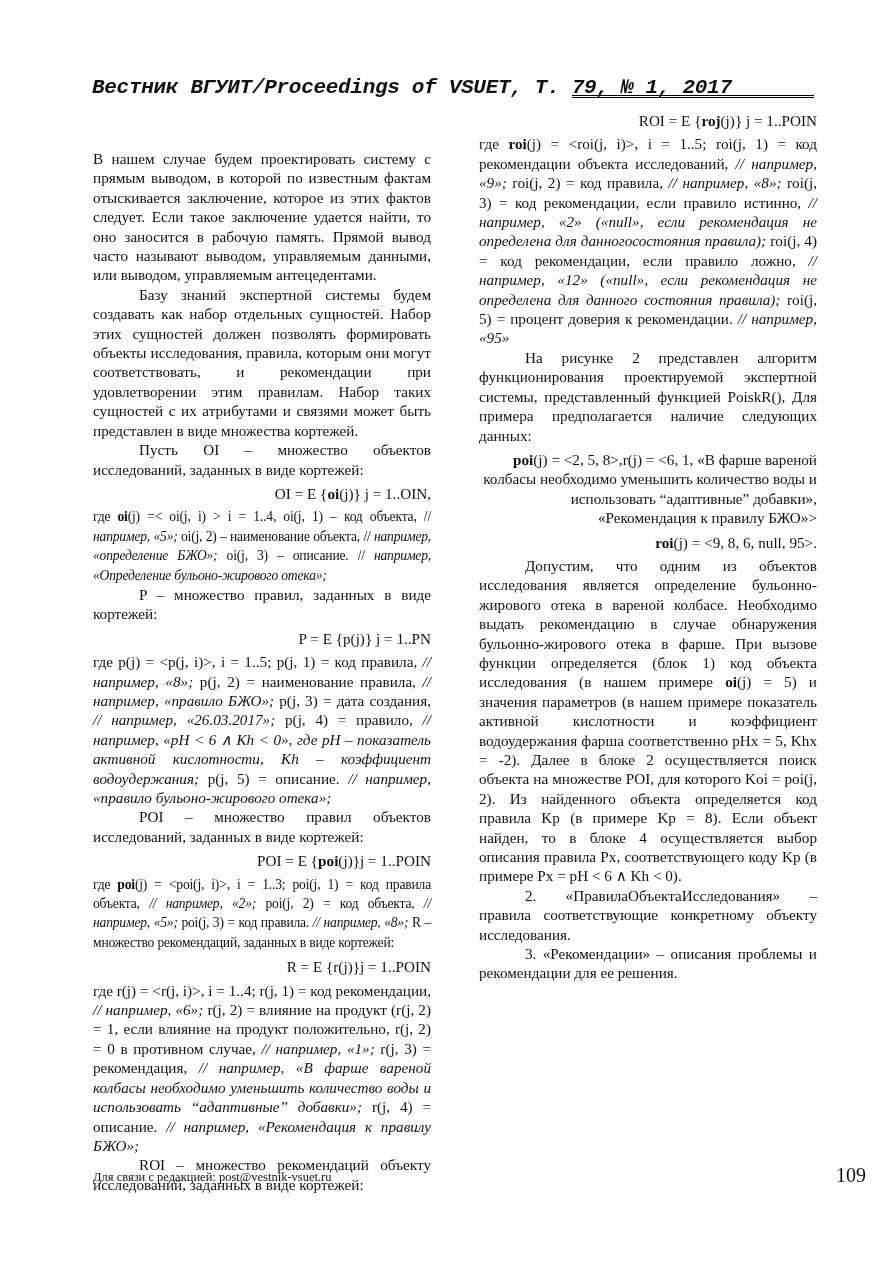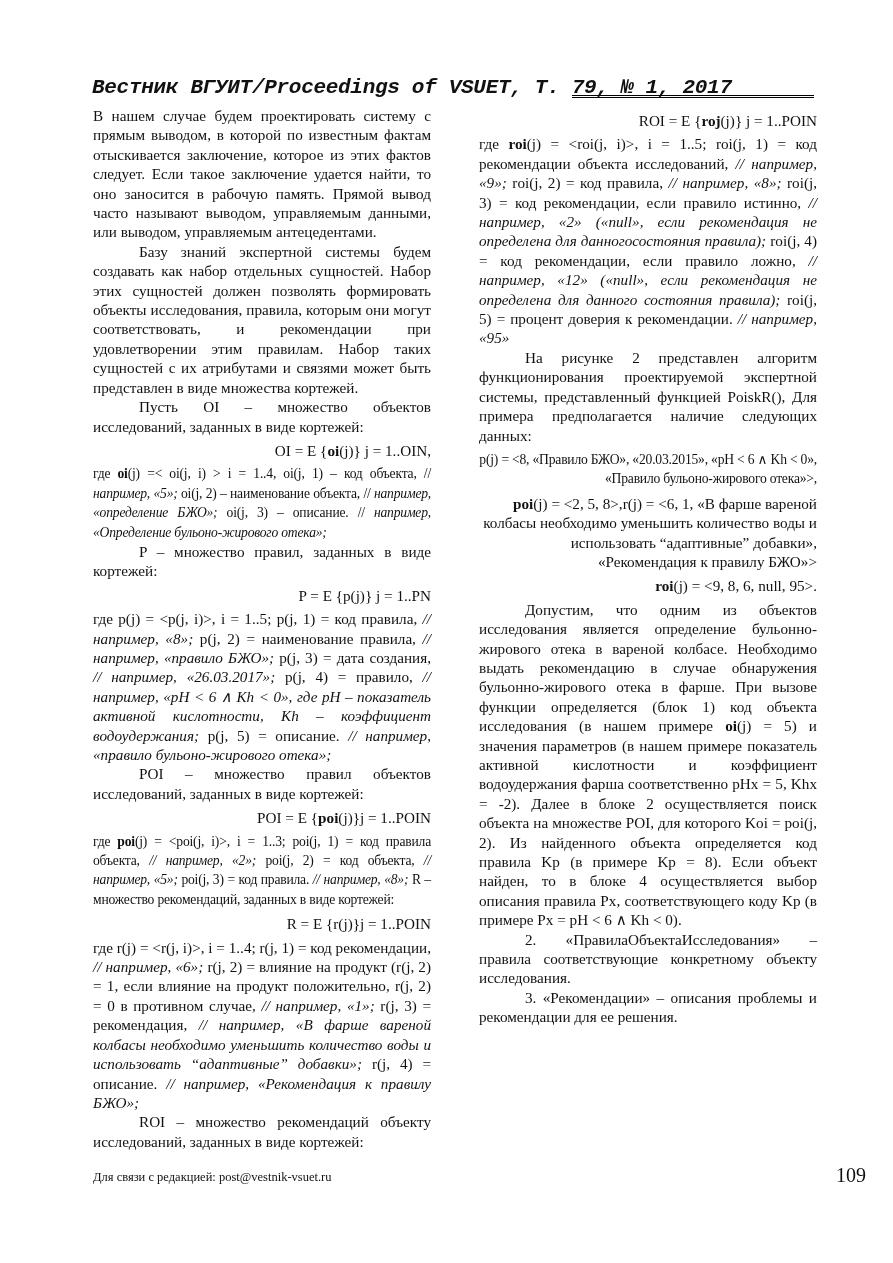--- a/index.html
+++ b/index.html
@@ -3,21 +3,21 @@
 <meta charset="utf-8">
 <style>
   html, body { margin:0; padding:0; background:#fff; }
   body { width:893px; height:1263px; position:relative; overflow:hidden;
          font-family:"Liberation Serif", serif; color:#111; }
   .header { position:absolute; left:92px; top:76px; width:722px; height:26px; }
   .header-title { font-family:Liberation Mono, monospace; font-style:italic; font-weight:bold;
                   font-size:21px; letter-spacing:-0.3px; white-space:nowrap; display:inline-block; }
   .header-rule { position:absolute; left:480px; right:0; bottom:4px; border-top:1px solid #000; border-bottom:1px solid #000; height:1px; }
   .col { position:absolute; top:106px; width:338px; font-size:15.2px; line-height:19.4px; text-align:justify; }
-  .col-left { left:93px; }
+  .col-left { left:93px;margin-top:43px; }
   .col-right { left:479px; width:338px; }
   p { margin:0; }
   .ind { text-indent:46px; }
   .center { text-align:center; }
   .gap { margin-top:5px; margin-bottom:4px;text-align:right; }
   .small { font-size:13.6px; letter-spacing:-0.2px; }
   i { font-style:italic; }
   b { font-weight:bold; }
   .footer-left { position:absolute; left:93px; top:1170px; font-size:12.5px; }
   .footer-right { position:absolute; left:836px; top:1164px; font-size:20px; }
@@ -43,21 +43,20 @@
     <p class="center gap"><span>POI = E {</span><b>poi</b><span>(j)}j = 1..POIN</span></p>
     <p class="small"><span>где </span><b>poi</b><span>(j) = &lt;poi(j, i)&gt;, i = 1..3; poi(j, 1) = код правила объекта, </span><i>// например, «2»;</i><span> poi(j, 2) = код объекта, </span><i>// например, «5»;</i><span> poi(j, 3) = код правила. </span><i>// например, «8»;</i><span> R – множество рекомендаций, заданных в виде кортежей:</span></p>
     <p class="center gap"><span>R = E {r(j)}j = 1..POIN</span></p>
     <p class=""><span>где r(j) = &lt;r(j, i)&gt;, i = 1..4; r(j, 1) = код рекомендации, </span><i>// например, «6»;</i><span> r(j, 2) = влияние на продукт (r(j, 2) = 1, если влияние на продукт положительно, r(j, 2) = 0 в противном случае, </span><i>// например, «1»;</i><span> r(j, 3) = рекомендация, </span><i>// например, «В фарше вареной колбасы необходимо уменьшить количество воды и использовать “адаптивные” добавки»;</i><span> r(j, 4) = описание. </span><i>// например, «Рекомендация к правилу БЖО»;</i></p>
     <p class="ind">ROI – множество рекомендаций объекту исследований, заданных в виде кортежей:</p>
   </div>
 <div class="col col-right" id="col-right">
     <p class="center gap"><span>ROI = E {</span><b>roj</b><span>(j)} j = 1..POIN</span></p>
     <p class=""><span>где </span><b>roi</b><span>(j) = &lt;roi(j, i)&gt;, i = 1..5; roi(j, 1) = код рекомендации объекта исследований, </span><i>// например, «9»;</i><span> roi(j, 2) = код правила, </span><i>// например, «8»;</i><span> roi(j, 3) = код рекомендации, если правило истинно, </span><i>// например, «2» («null», если рекомендация не определена для данногосостояния правила);</i><span> roi(j, 4) = код рекомендации, если правило ложно, </span><i>// например, «12» («null», если рекомендация не определена для данного состояния правила);</i><span> roi(j, 5) = процент доверия к рекомендации. </span><i>// например, «95»</i></p>
     <p class="ind">На рисунке 2 представлен алгоритм функционирования проектируемой экспертной системы, представленный функцией PoiskR(), Для примера предполагается наличие следующих данных:</p>
-    <p class="small gap"><span>p(j) = &lt;8, «Правило БЖО», «20.03.2015», «pH &lt; 6 ∧ Kh &lt; 0», «Правило бульоно-жирового отека»&gt;,</span></p>
     <p class="gap"><b>poi</b><span>(j) = &lt;2, 5, 8&gt;,r(j) = &lt;6, 1, «В фарше вареной колбасы необходимо уменьшить количество воды и использовать “адаптивные” добавки», «Рекомендация к правилу БЖО»&gt;</span></p>
     <p class="center gap"><b>roi</b><span>(j) = &lt;9, 8, 6, null, 95&gt;.</span></p>
     <p class="ind"><span>Допустим, что одним из объектов исследования является определение бульонно-жирового отека в вареной колбасе. Необходимо выдать рекомендацию в случае обнаружения бульонно-жирового отека в фарше. При вызове функции определяется (блок 1) код объекта исследования (в нашем примере </span><b>oi</b><span>(j) = 5) и значения параметров (в нашем примере показатель активной кислотности и коэффициент водоудержания фарша соответственно pHx = 5, Khx = -2). Далее в блоке 2 осуществляется поиск объекта на множестве POI, для которого Koi = poi(j, 2). Из найденного объекта определяется код правила Kp (в примере Kp = 8). Если объект найден, то в блоке 4 осуществляется выбор описания правила Px, соответствующего коду Kp (в примере Px = pH &lt; 6 ∧ Kh &lt; 0).</span></p>
     <p class="ind">2. «ПравилаОбъектаИсследования» – правила соответствующие конкретному объекту исследования.</p>
     <p class="ind">3. «Рекомендации» – описания проблемы и рекомендации для ее решения.</p>
   </div>
 
 <div class="footer-left">Для связи с редакцией: post@vestnik-vsuet.ru</div>
 <div class="footer-right">109</div>
 

